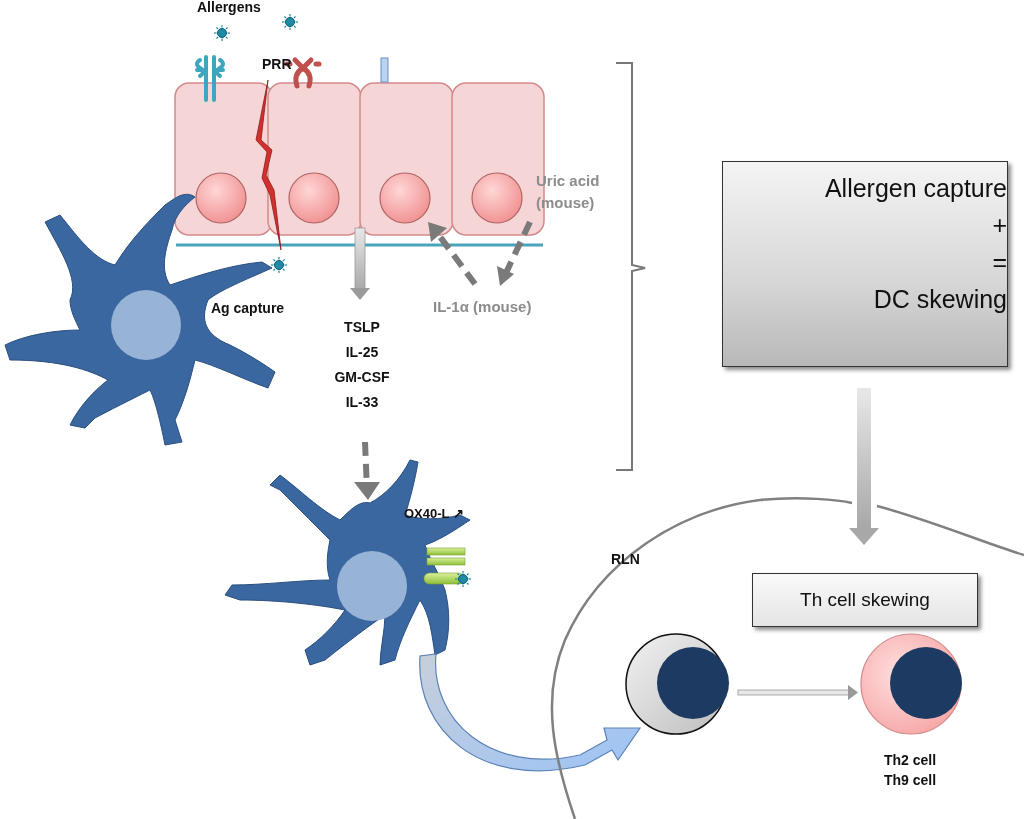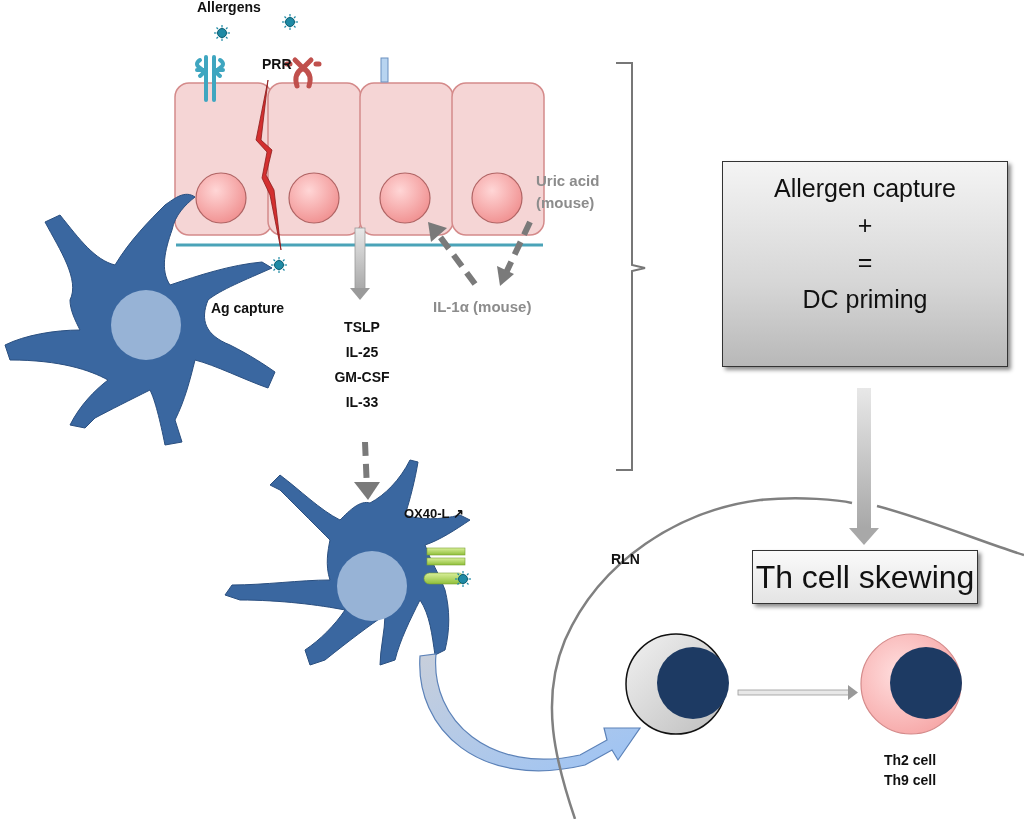--- a/index.html
+++ b/index.html
@@ -4,22 +4,22 @@
 <style>
   html,body{margin:0;padding:0;background:#fff;}
   body{width:1024px;height:819px;position:relative;overflow:hidden;font-family:"Liberation Sans",sans-serif;}
   svg{position:absolute;left:0;top:0;}
   .lbl{font-family:"Liberation Sans",sans-serif;font-weight:bold;font-size:14px;fill:#111;}
   .lbl-gray{font-family:"Liberation Sans",sans-serif;font-weight:bold;font-size:15px;fill:#8c8c8c;}
   .box{position:absolute;border:1.5px solid #333;box-shadow:3px 3px 4px rgba(0,0,0,0.45);
        background:linear-gradient(to bottom,#f4f4f4 0%,#d6d6d6 60%,#b8b8b8 100%);
        font-family:"Liberation Sans",sans-serif;color:#111;text-align:center;}
   .summary{left:722px;top:161px;width:286px;height:206px;font-size:25px;line-height:37px;padding-top:8px;box-sizing:border-box;}
-  .summary div{white-space:nowrap;}
-  .skew{left:752px;top:550px;width:224px;height:52px;font-size:32px;line-height:52px;
+  .summary div{white-space:nowrap;text-align:right;}
+  .skew{left:752px;top:573px;width:224px;height:52px;font-size:19px;line-height:52px;
         background:linear-gradient(to bottom,#fafafa 0%,#e4e4e4 100%);}
 </style>
 </head>
 <body>
 
 <svg width="1024" height="819" viewBox="0 0 1024 819">
   <defs>
     <radialGradient id="nucGrad" cx="40%" cy="35%" r="70%">
       <stop offset="0%" stop-color="#ffd6d6"></stop>
       <stop offset="100%" stop-color="#f08f8f"></stop>
@@ -178,16 +178,16 @@
   <text class="lbl" x="404" y="518" style="font-size:13px">OX40-L ↗</text>
   <text class="lbl" x="611" y="564">RLN</text>
   <text class="lbl" x="910" y="765" text-anchor="middle">Th2 cell</text>
   <text class="lbl" x="910" y="785" text-anchor="middle">Th9 cell</text>
 </svg>
 
 <div class="box summary">
   <div>Allergen capture</div>
   <div>+</div>
   <div>=</div>
-  <div>DC priming</div>
+  <div>DC skewing</div>
 </div>
 
 <div class="box skew">Th cell skewing</div>
 
 </body></html>

